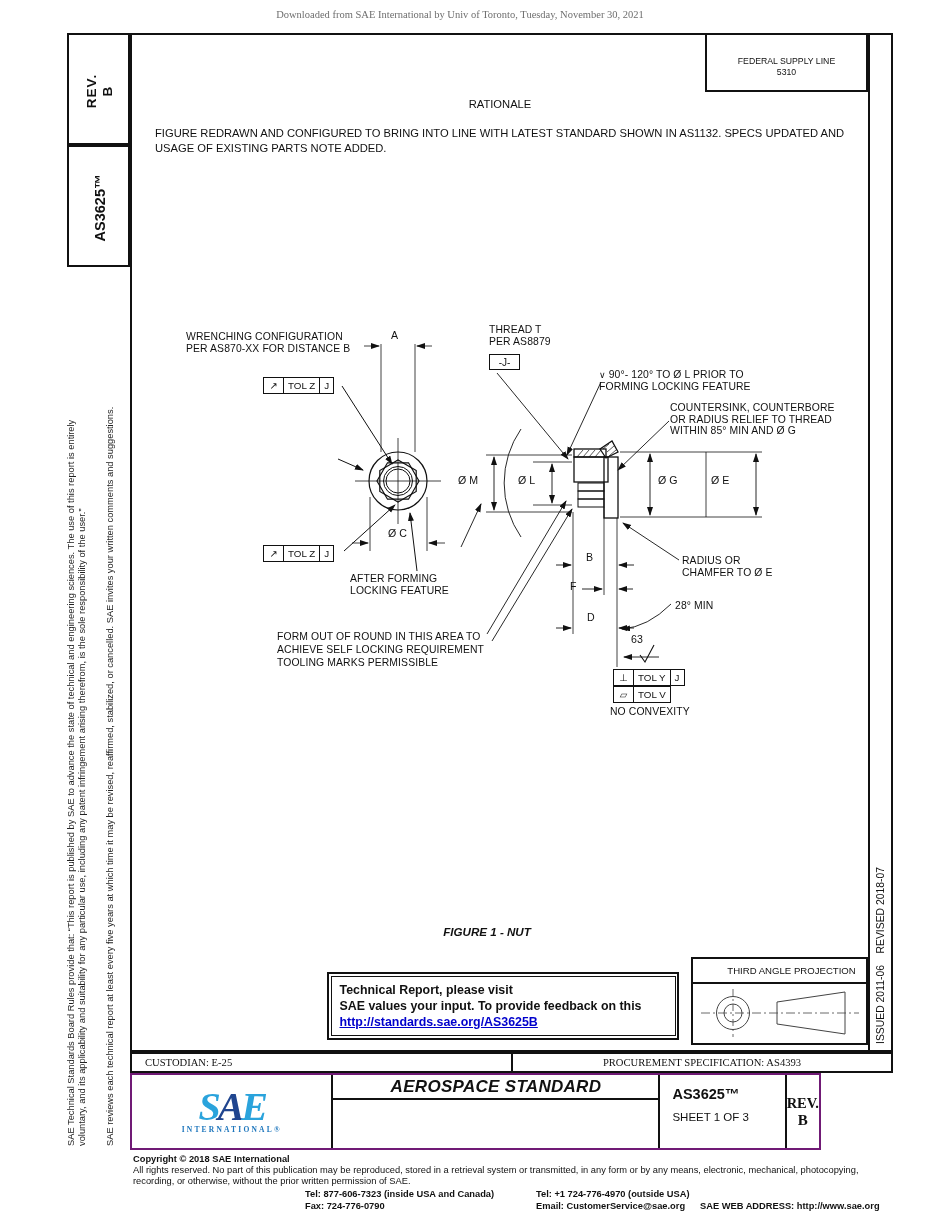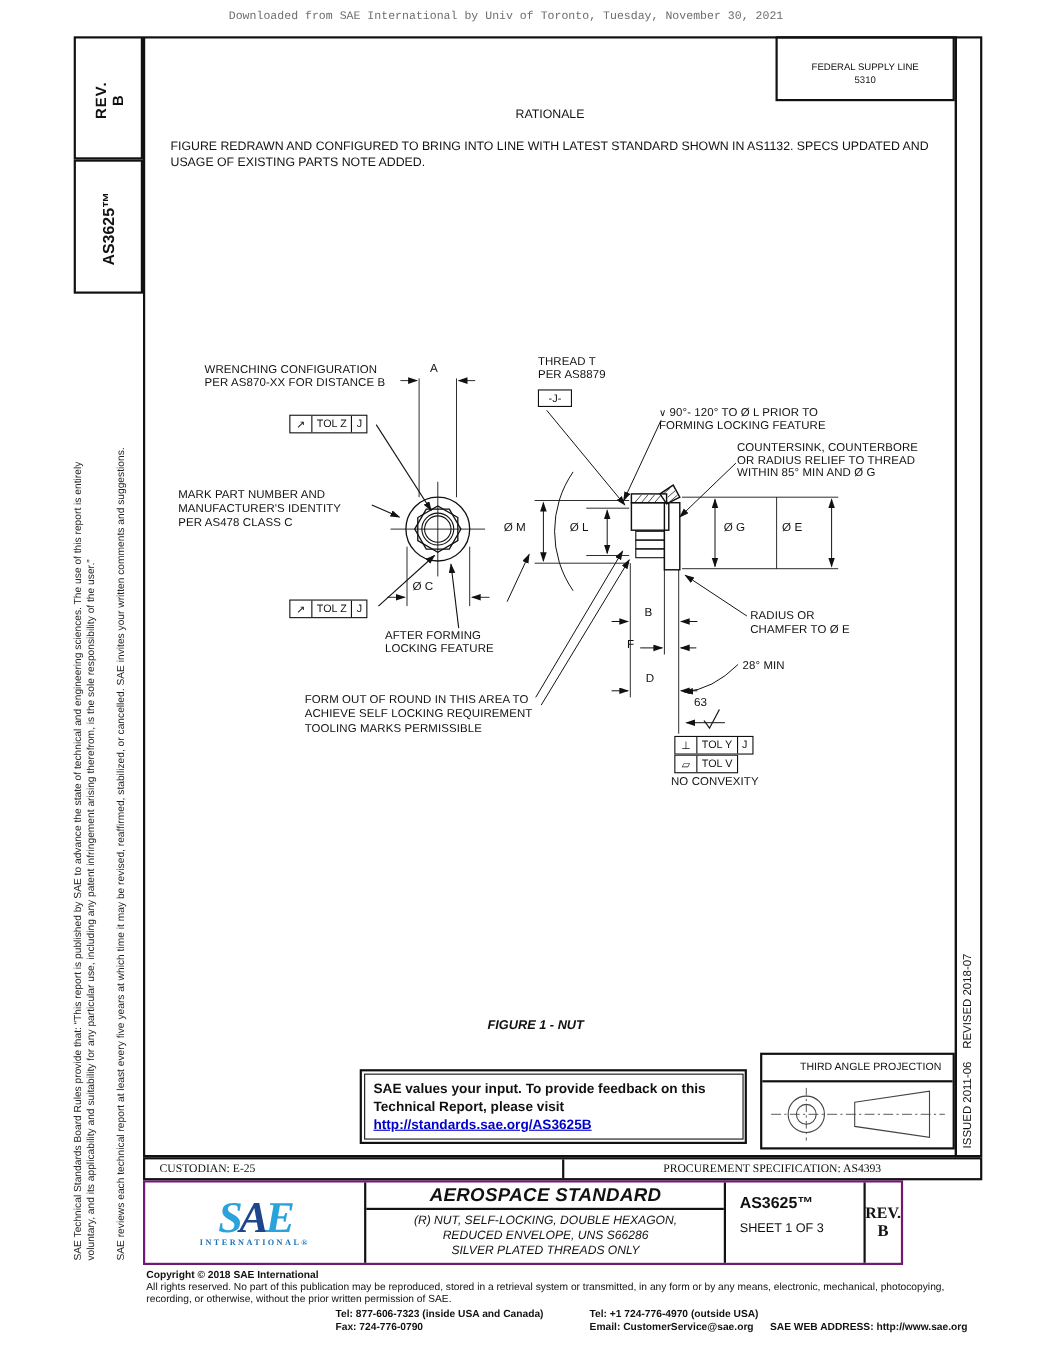--- a/index.html
+++ b/index.html
@@ -1,19 +1,19 @@
 <!DOCTYPE html>
 <html><head>
 <meta charset="utf-8">
 <style>
   * { margin:0; padding:0; box-sizing:border-box; }
   html,body { width:950px; height:1230px; background:#fff; font-family:"Liberation Sans", sans-serif; color:#111; }
   #page { position:relative; width:950px; height:1230px; background:#fff; overflow:hidden; }
   .abs { position:absolute; }
-  .watermark { font-family:Liberation Mono, monospace; font-size:10.5px; color:#6e6e6e; text-align:center; }
+  .watermark { font-family:Liberation Serif, serif; font-size:10.5px; color:#6e6e6e; text-align:center; }
   .frame { border:2px solid #111; }
   .vrot { transform:rotate(-90deg); transform-origin:0 0; }
   .sidebar-box { display:flex; align-items:center; justify-content:center; text-align:center; font-weight:bold; }
   .smalltext { font-size:9.3px; line-height:11px; color:#222; white-space:nowrap; }
   .note { font-size:10.4px; line-height:12.3px; letter-spacing:.1px; white-space:nowrap; }
   .dim { font-size:10.6px; white-space:nowrap; }
   .fcf { display:flex; border:1.5px solid #111; background:#fff; height:17px; }
   .fcf span { display:flex; align-items:center; justify-content:center; font-size:9.8px; border-left:1.5px solid #111; padding:0 4px; }
   .fcf span:first-child { border-left:none; width:19px; padding:0; }
   .databox { border:1.5px solid #111; font-size:10px; display:flex; align-items:center; justify-content:center; background:#fff; }
@@ -146,44 +146,39 @@
   <div class="abs note" style="left:186px;top:331px;">
     <div>WRENCHING CONFIGURATION</div>
     <div>PER AS870-XX FOR DISTANCE B</div>
   </div>
   <div class="abs dim" style="left:391px;top:329px;">A</div>
   <div class="abs fcf" style="left:263px;top:377px;">
     <span>↗</span>
     <span>TOL Z</span>
     <span>J</span>
   </div>
-  <div class="abs note" style="left:162px;top:445px;">
-    <div>MARK PART NUMBER AND</div>
-    <div>MANUFACTURER'S IDENTITY</div>
-    <div>PER AS478 CLASS C</div>
-  </div>
   <div class="abs note" style="left:489px;top:324px;">
     <div>THREAD T</div>
     <div>PER AS8879</div>
   </div>
   <div class="abs databox" style="left:489px;top:354px;width:31px;height:16px;">-J-</div>
   <div class="abs note" style="left:599px;top:369px;">
     <div><span style="font-size:9px;">∨</span> <span>90°- 120° TO Ø L PRIOR TO</span></div>
     <div>FORMING LOCKING FEATURE</div>
   </div>
   <div class="abs note" style="left:670px;top:402px;line-height:11.6px;">
     <div>COUNTERSINK, COUNTERBORE</div>
     <div>OR RADIUS RELIEF TO THREAD</div>
     <div>WITHIN 85° MIN AND Ø G</div>
   </div>
   <div class="abs dim" style="left:458px;top:474px;">Ø M</div>
   <div class="abs dim" style="left:518px;top:474px;">Ø L</div>
   <div class="abs dim" style="left:658px;top:474px;">Ø G</div>
   <div class="abs dim" style="left:711px;top:474px;">Ø E</div>
-  <div class="abs dim" style="left:375px;top:527px;">Ø C</div>
+  <div class="abs dim" style="left:388px;top:527px;">Ø C</div>
   <div class="abs fcf" style="left:263px;top:545px;">
     <span>↗</span>
     <span>TOL Z</span>
     <span>J</span>
   </div>
   <div class="abs note" style="left:350px;top:573px;">
     <div>AFTER FORMING</div>
     <div>LOCKING FEATURE</div>
   </div>
   <div class="abs dim" style="left:586px;top:551px;">B</div>
@@ -208,22 +203,22 @@
   <div class="abs fcf" style="left:613px;top:686px;">
     <span>▱</span>
     <span>TOL V</span>
   </div>
   <div class="abs note" style="left:610px;top:706px;">NO CONVEXITY</div>
 
   <div class="abs" style="left:387px;top:925px;width:200px;text-align:center;font-size:11.6px;font-weight:bold;font-style:italic;">FIGURE 1 - NUT</div>
 
   <div class="abs feedback" style="left:327px;top:972px;width:352px;height:68px;">
     <div class="inner">
+      <div>Technical Report, please visit</div>
       <div>SAE values your input. To provide feedback on this</div>
-      <div>Technical Report, please visit</div>
       <a href="#">http://standards.sae.org/AS3625B</a>
     </div>
   </div>
 
   <div class="abs" style="left:691px;top:957px;width:177px;height:88px;border:2px solid #111;">
     <div style="height:25px;border-bottom:2px solid #111;display:flex;align-items:center;justify-content:center;font-size:9.6px;padding-left:24px;">THIRD ANGLE PROJECTION</div>
     <svg width="173" height="57" viewBox="0 0 173 57">
       <g fill="none" stroke="#444" stroke-width="1">
         <line x1="8" y1="29" x2="166" y2="29" stroke-dasharray="9 3 2 3" stroke-width=".8"></line>
         <line x1="40" y1="5" x2="40" y2="53" stroke-dasharray="7 3 2 3" stroke-width=".8"></line>
@@ -245,25 +240,20 @@
     <div class="cell tb-cell" style="width:210px;justify-content:center;">
       <div style="text-align:center;">
         <div style="font-size:40px;font-weight:bold;font-style:italic;letter-spacing:-3px;line-height:36px;">
           <span style="color:#2aa3dc;">S</span><span style="color:#20458f;">A</span><span style="color:#2aa3dc;">E</span>
         </div>
         <div style="font-size:7.5px;font-weight:bold;letter-spacing:2.2px;color:#1c75bc;">INTERNATIONAL®</div>
       </div>
     </div>
     <div class="tb-cell" style="width:341px;display:flex;flex-direction:column;font-style:italic;">
       <div style="height:25px;border-bottom:2px solid #111;display:flex;align-items:center;justify-content:center;font-size:17px;font-weight:bold;letter-spacing:.3px;">AEROSPACE STANDARD</div>
-      <div style="flex:1;display:flex;flex-direction:column;align-items:center;justify-content:center;font-size:11px;line-height:13.5px;">
-        <div>(R) NUT, SELF-LOCKING, DOUBLE HEXAGON,</div>
-        <div>REDUCED ENVELOPE, UNS S66286</div>
-        <div>SILVER PLATED THREADS ONLY</div>
-      </div>
     </div>
     <div class="tb-cell" style="width:131px;padding:11px 0 0 12px;">
       <div style="font-size:14.5px;font-weight:bold;">AS3625™</div>
       <div style="font-size:11.5px;margin-top:9px;">SHEET 1 OF 3</div>
     </div>
     <div class="cell" style="flex:1;flex-direction:column;justify-content:center;font-weight:bold;">
       <div style="font-size:14.5px;">REV.</div>
       <div style="font-size:15px;">B</div>
     </div>
   </div>

